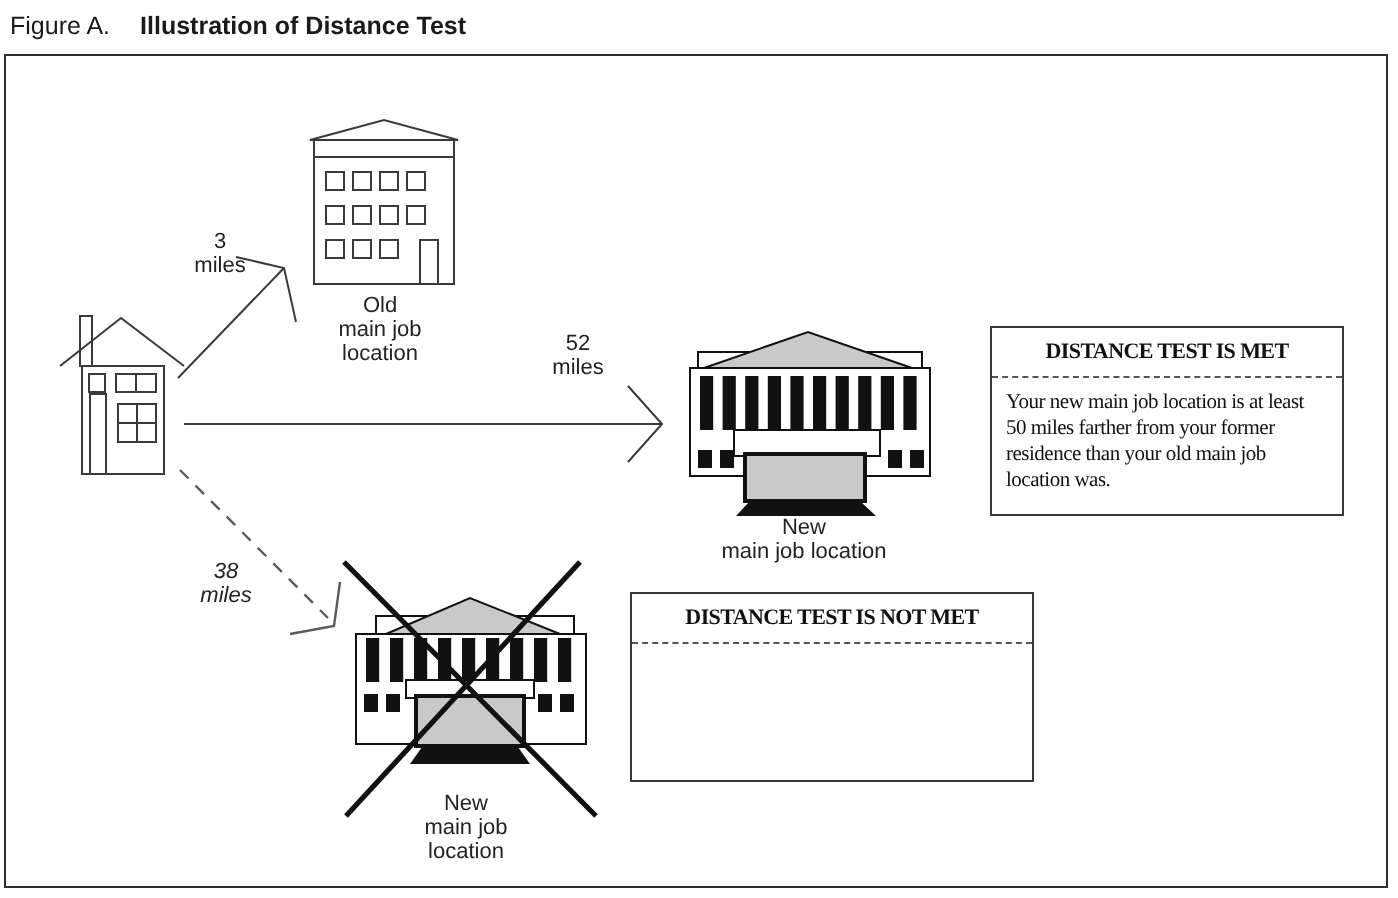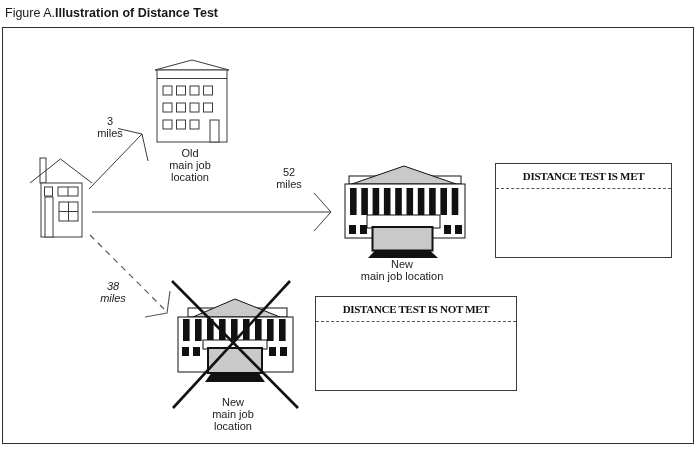--- a/index.html
+++ b/index.html
@@ -3,21 +3,21 @@
 <meta charset="utf-8">
 <style>
   html,body{margin:0;padding:0;background:#fff;}
   #stage{
     position:relative;width:699px;height:449px;background:#ffffff;
     font-family:"Liberation Sans","DejaVu Sans",sans-serif;color:#1a1a1a;
     overflow:hidden;
   }
   .title{position:absolute;left:5px;top:6px;font-size:12.5px;white-space:nowrap;}
   .title .prefix{font-weight:normal;}
-  .title .main{font-weight:bold;margin-left:0;}
+  .title .main{font-weight:bold;margin-left:15px;}
   .figure-border{
     position:absolute;left:2px;top:27px;width:690px;height:415px;
     border:1px solid #2e2e2e;background:#fff;
   }
   svg{position:absolute;left:0;top:0;}
   .lbl{
     position:absolute;font-size:11px;line-height:12px;text-align:center;
     white-space:pre-line;color:#222;
   }
   .callout{
@@ -164,19 +164,20 @@
 location</div>
   <div class="lbl" style="left:85px;top:115px;width:50px;">3
 miles</div>
   <div class="lbl" style="left:264px;top:166px;width:50px;">52
 miles</div>
   <div class="lbl" style="left:88px;top:280px;width:50px;font-style:italic;">38
 miles</div>
 
   <div class="callout callout-met">
     <div class="head">DISTANCE TEST IS MET</div>
+    <div class="body">Your new main job location is at least 50 miles farther from your former residence than your old main job location was.</div>
   </div>
 
   <div class="callout callout-notmet">
     <div class="head">DISTANCE TEST IS NOT MET</div>
   </div>
 
 </div>
 
 </body></html>

